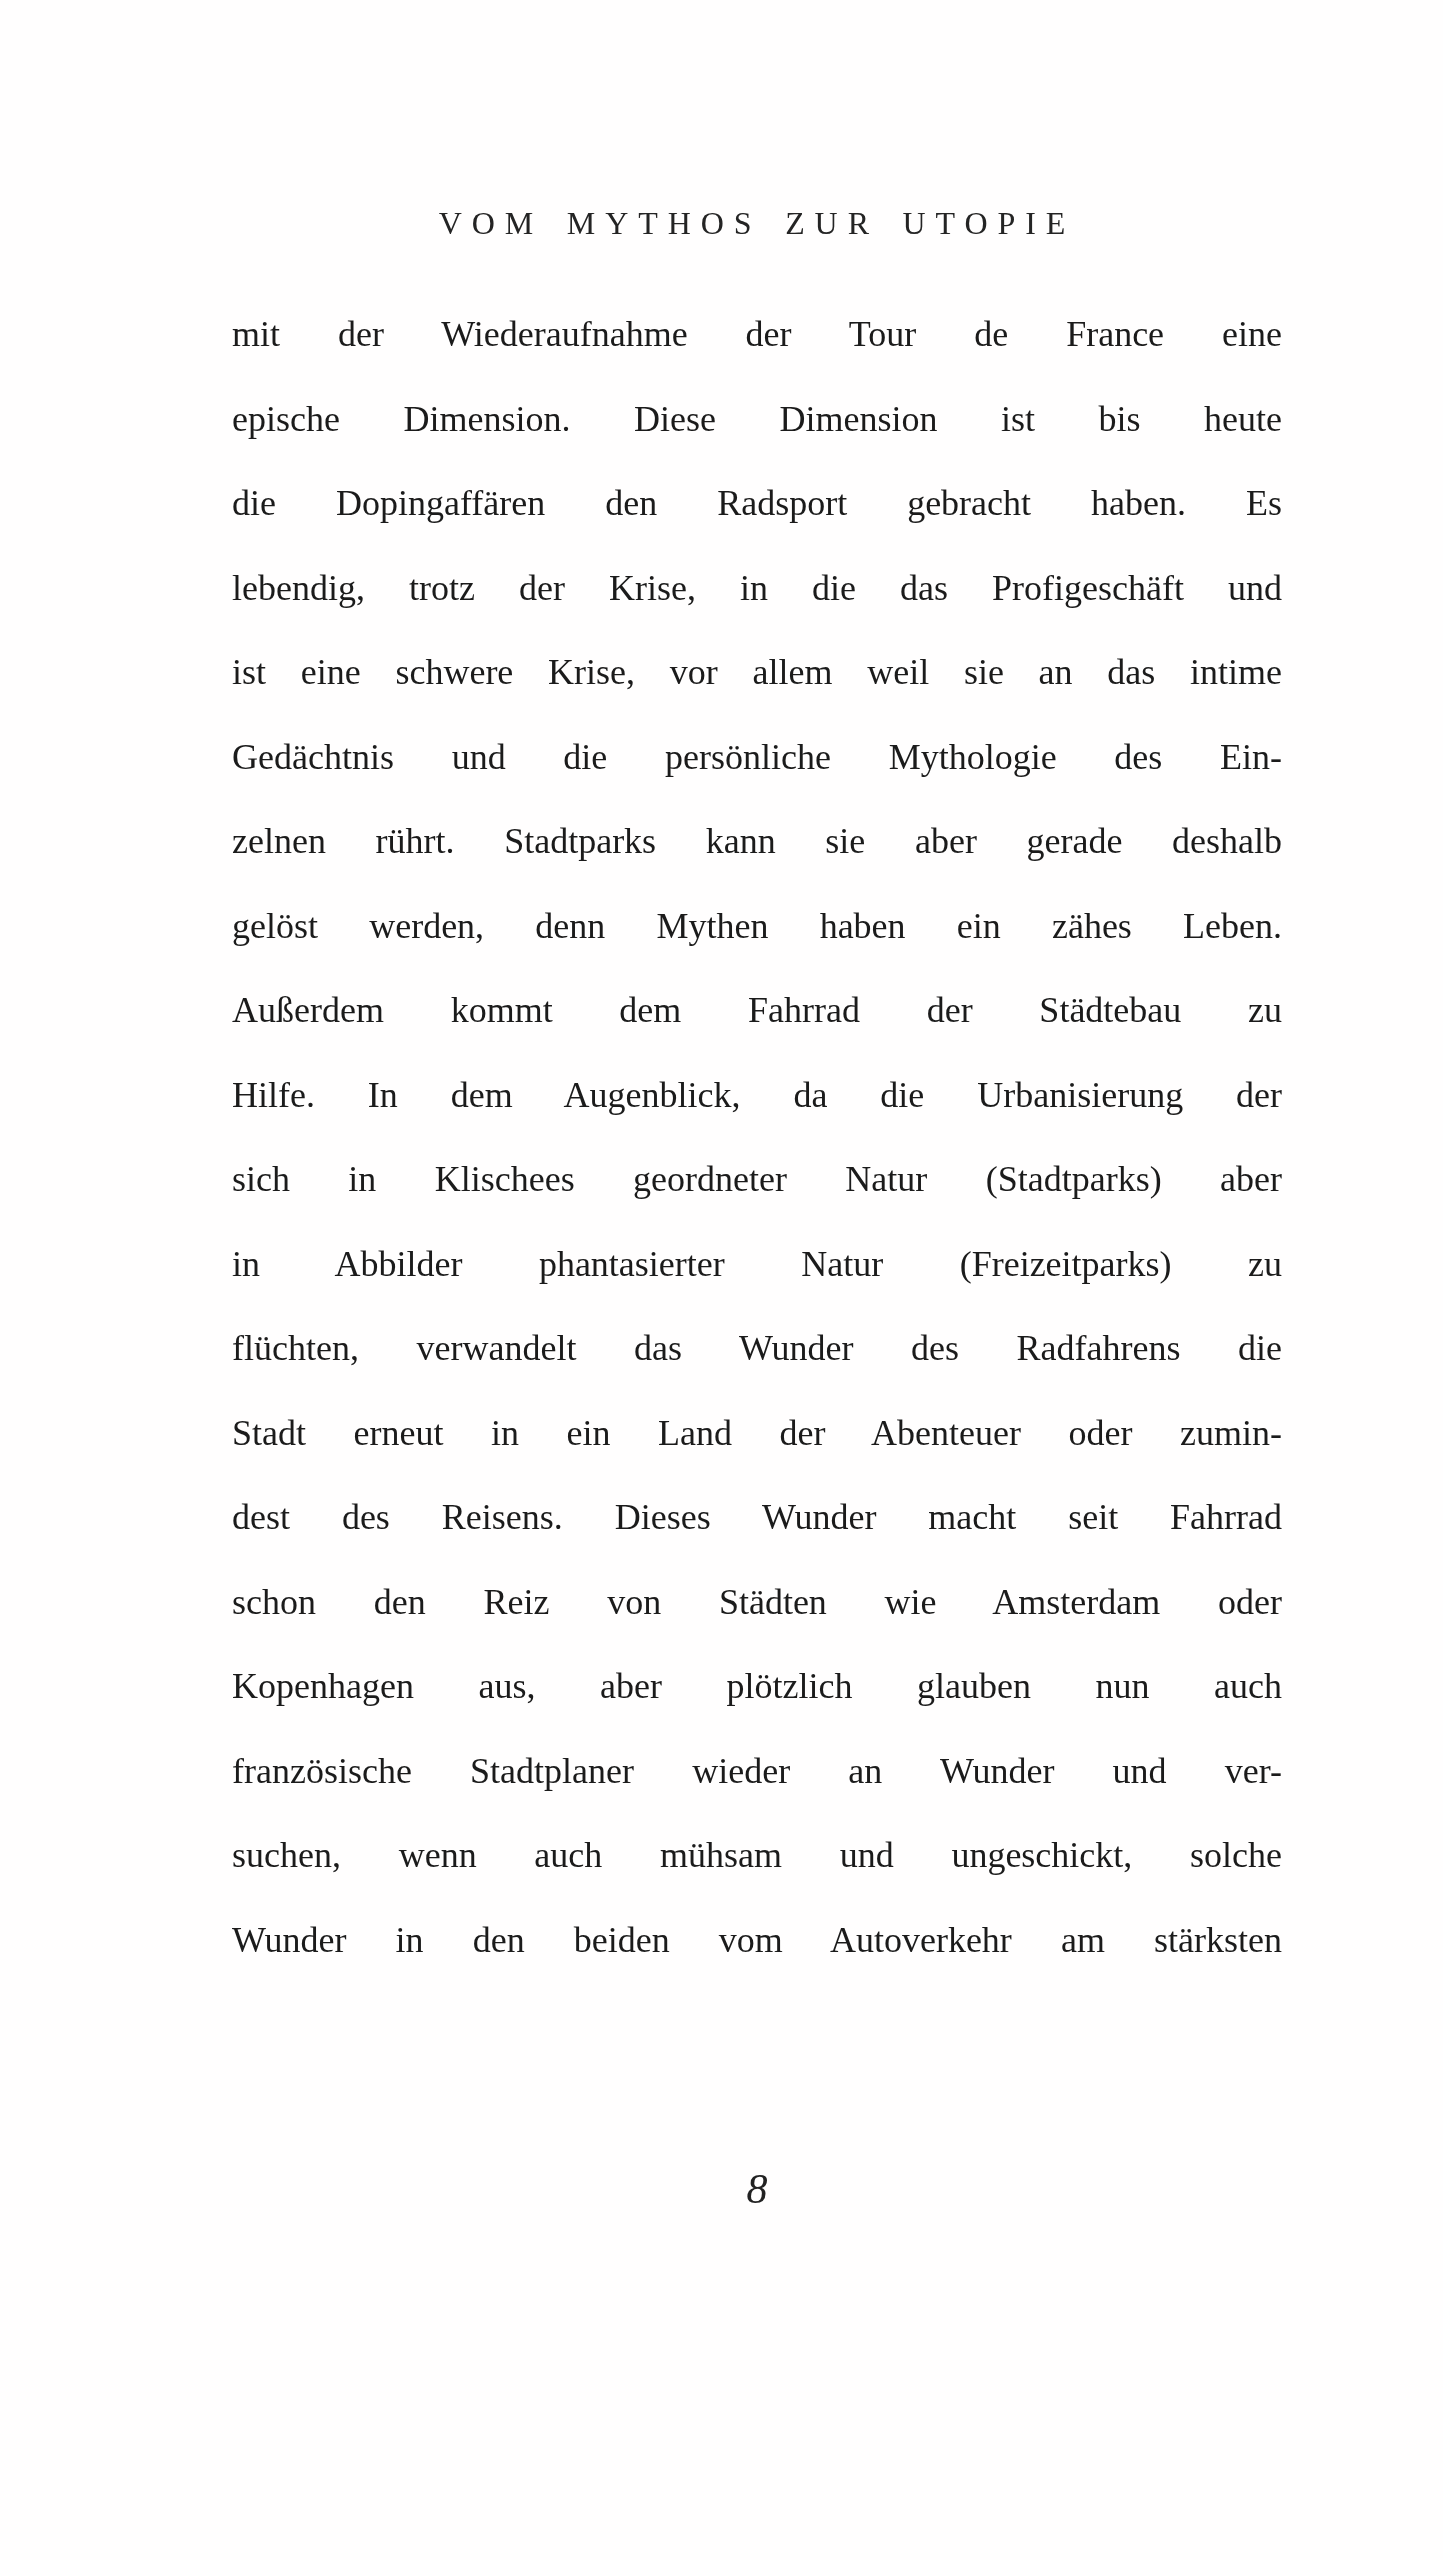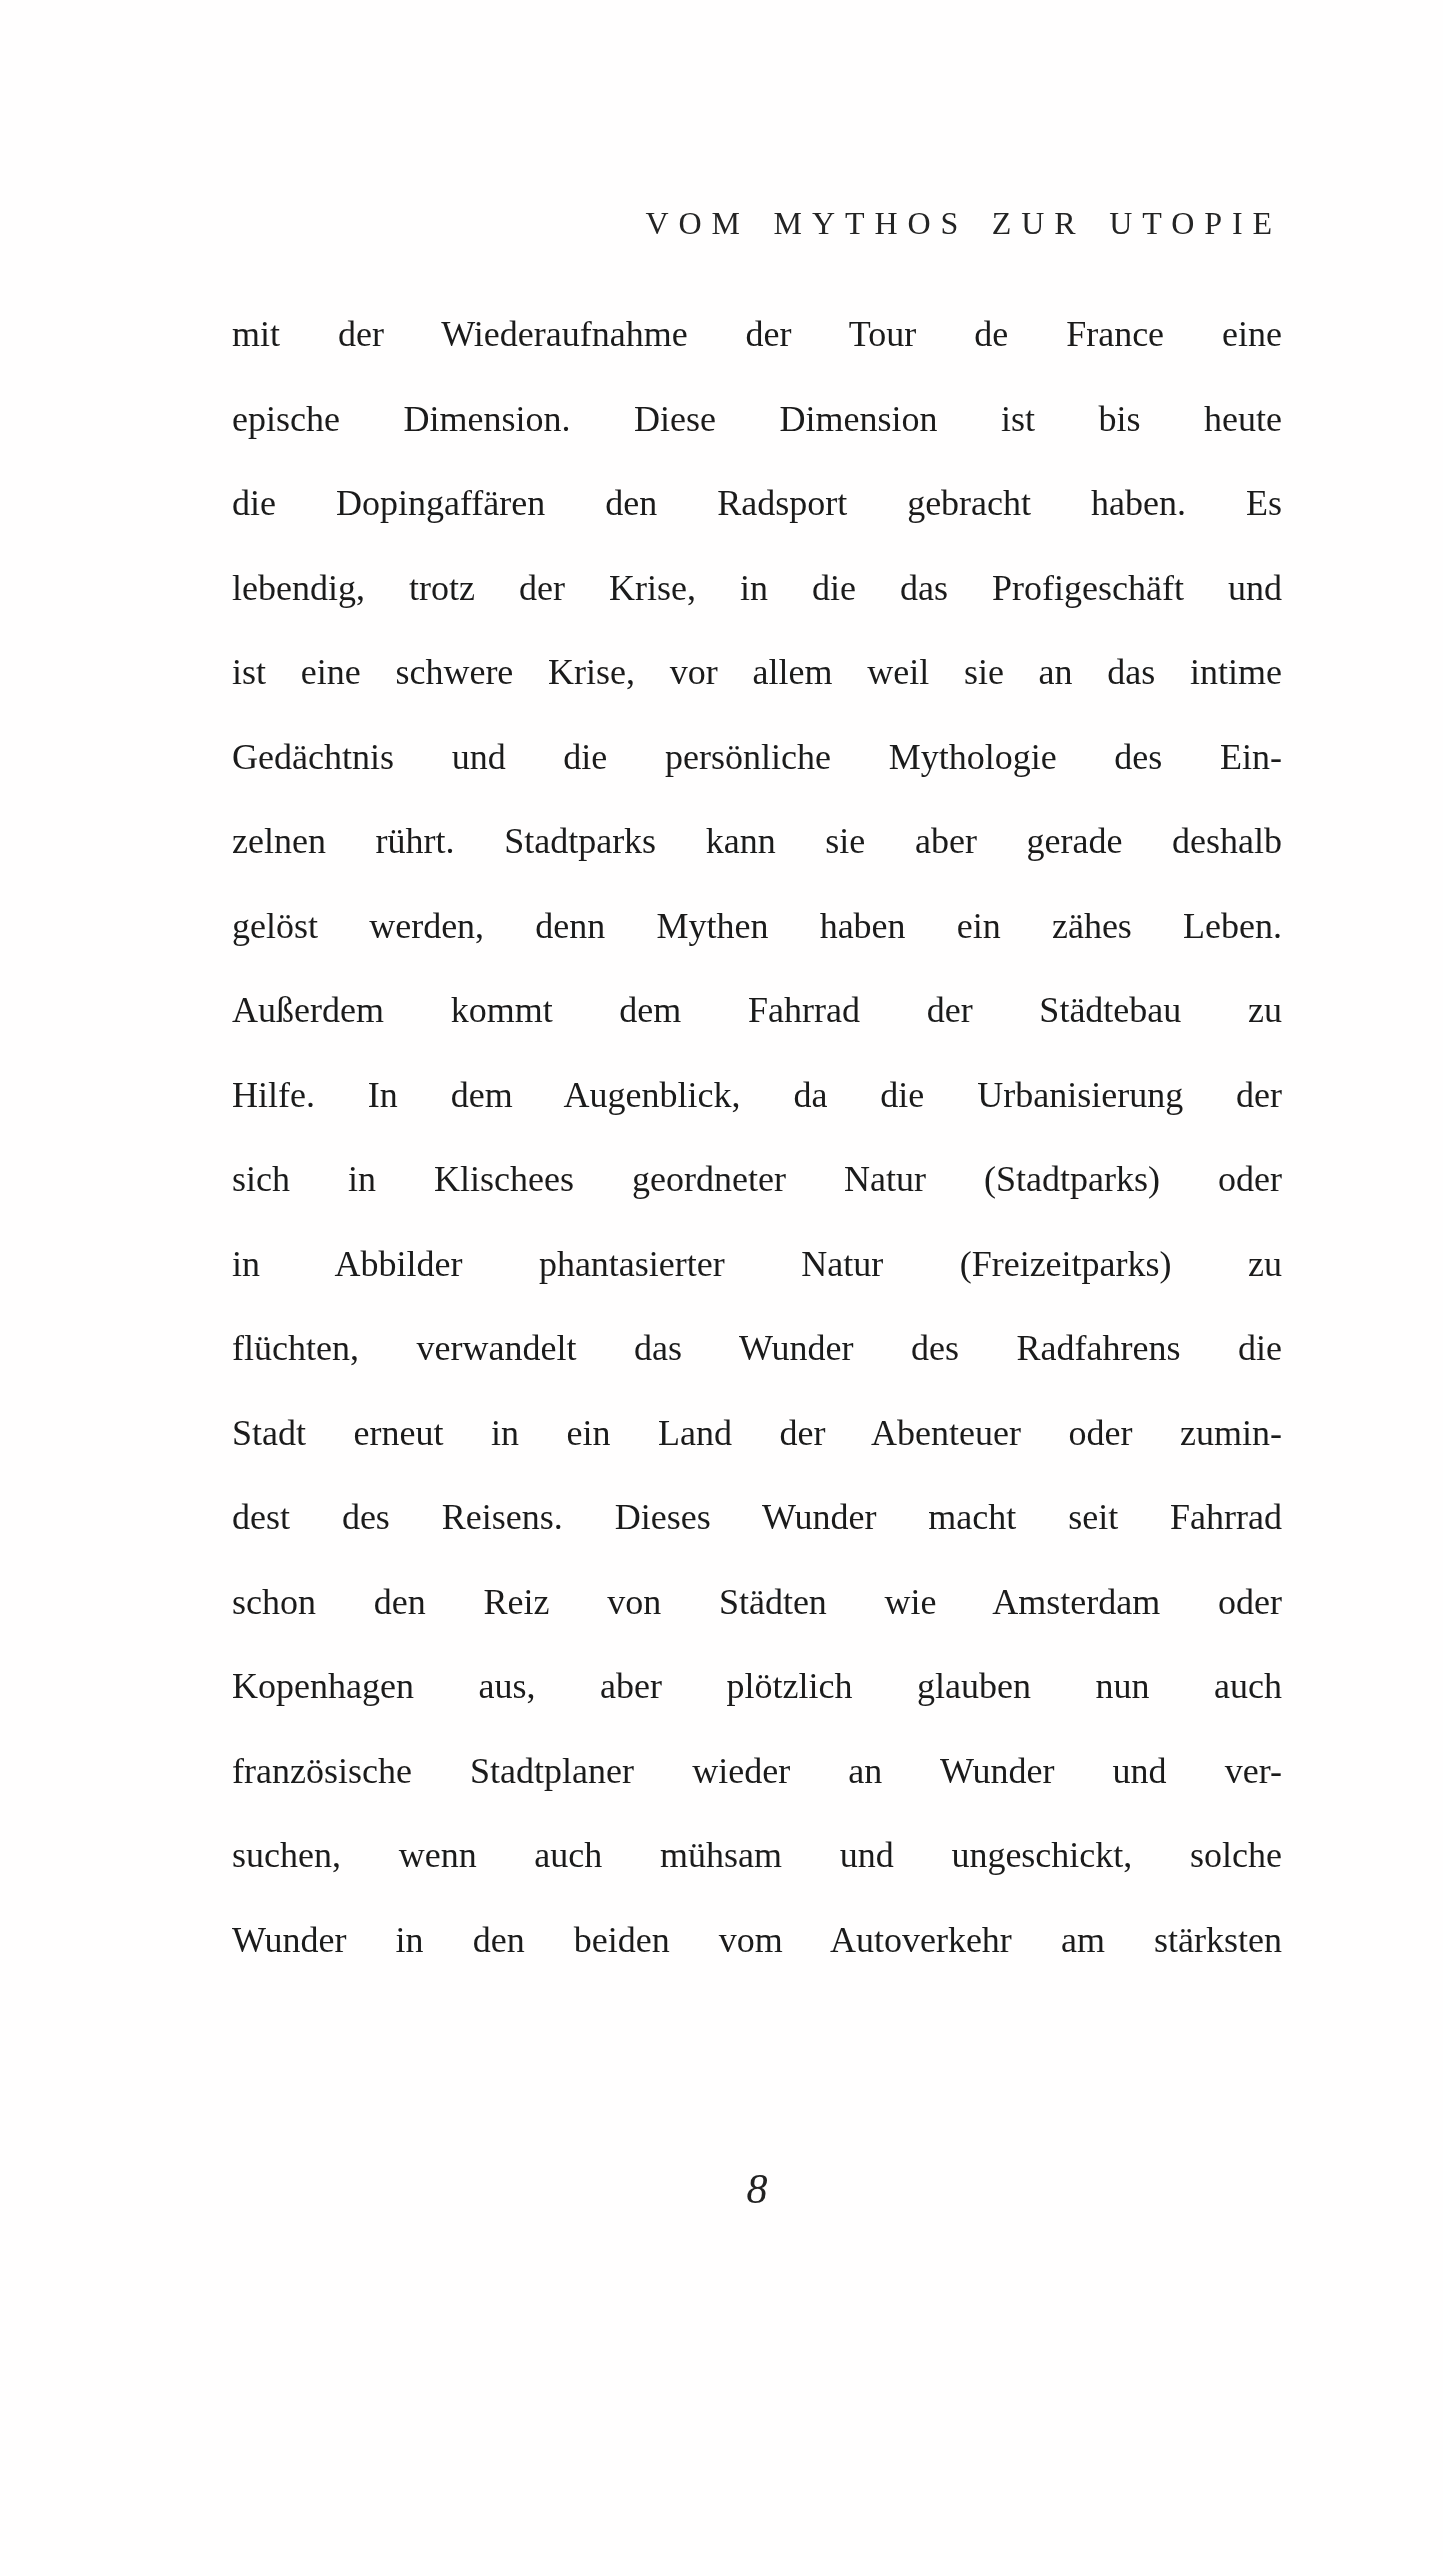--- a/index.html
+++ b/index.html
@@ -10,21 +10,21 @@
     background: #fffefe;
     font-family: "Liberation Serif", serif;
     color: #1c1c1c;
     overflow: hidden;
   }
   .running-head {
     position: absolute;
     top: 205px;
     left: 232px;
     width: 1050px;
-    text-align: right;
+    text-align: center;
     font-size: 32px;
     letter-spacing: 0.31em;
     word-spacing: 0.18em;
     color: #242424;
     white-space: nowrap;
   }
   .body-text {
     position: absolute;
     top: 292px;
     left: 232px;
@@ -59,21 +59,21 @@
     <div class="line">mit der Wiederaufnahme der Tour de France eine</div>
     <div class="line">epische Dimension. Diese Dimension ist bis heute</div>
     <div class="line">die Dopingaffären den Radsport gebracht haben. Es</div>
     <div class="line">lebendig, trotz der Krise, in die das Profigeschäft und</div>
     <div class="line">ist eine schwere Krise, vor allem weil sie an das intime</div>
     <div class="line">Gedächtnis und die persönliche Mythologie des Ein-</div>
     <div class="line">zelnen rührt. Stadtparks kann sie aber gerade deshalb</div>
     <div class="line">gelöst werden, denn Mythen haben ein zähes Leben.</div>
     <div class="line">Außerdem kommt dem Fahrrad der Städtebau zu</div>
     <div class="line">Hilfe. In dem Augenblick, da die Urbanisierung der</div>
-    <div class="line">sich in Klischees geordneter Natur (Stadtparks) oder</div>
+    <div class="line">sich in Klischees geordneter Natur (Stadtparks) aber</div>
     <div class="line">in Abbilder phantasierter Natur (Freizeitparks) zu</div>
     <div class="line">flüchten, verwandelt das Wunder des Radfahrens die</div>
     <div class="line">Stadt erneut in ein Land der Abenteuer oder zumin-</div>
     <div class="line">dest des Reisens. Dieses Wunder macht seit Fahrrad</div>
     <div class="line">schon den Reiz von Städten wie Amsterdam oder</div>
     <div class="line">Kopenhagen aus, aber plötzlich glauben nun auch</div>
     <div class="line">französische Stadtplaner wieder an Wunder und ver-</div>
     <div class="line">suchen, wenn auch mühsam und ungeschickt, solche</div>
     <div class="line">Wunder in den beiden vom Autoverkehr am stärksten</div>
   </div>

